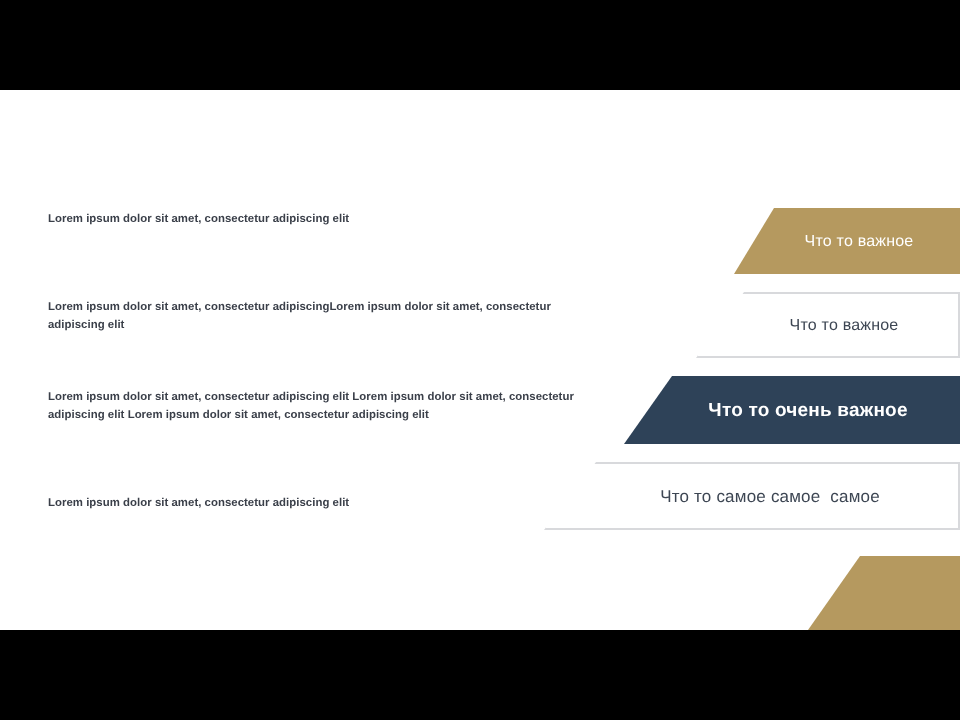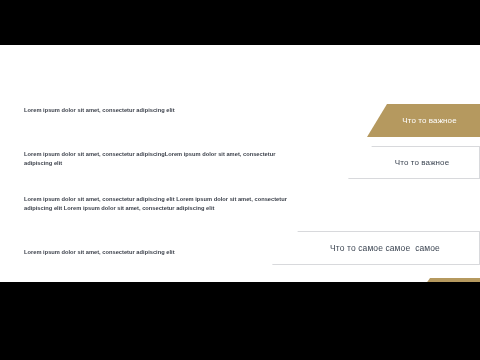--- a/index.html
+++ b/index.html
@@ -32,21 +32,21 @@
   }
   .letterbox.top { top: 0; height: 45px; }
   .letterbox.bottom { bottom: 0; height: 45px; }
 
   
   #slide-canvas {
     position: absolute;
     left: 0;
     top: 45px;
     width: 480px;
-    height: 237px;
+    height: 270px;
     background: #ffffff;
     overflow: hidden;
   }
 
   
   #text-column {
     position: absolute;
     left: 24px;
     top: 0;
     width: 268px;
@@ -185,20 +185,23 @@
     <div id="funnel-stack">
 
       <div class="funnel-band row1">
         <span class="band-label">Что то важное</span>
       </div>
 
       <div class="funnel-band row2">
         <span class="band-label">Что то важное</span>
       </div>
 
+      <div class="funnel-band row3">
+        <span class="band-label">Что то очень важное</span>
+      </div>
 
       <div class="funnel-band row4">
         <span class="band-label">Что то самое самое  самое</span>
       </div>
 
       <div id="decor-gold-shape"></div>
 
     </div>
 
   </div>

